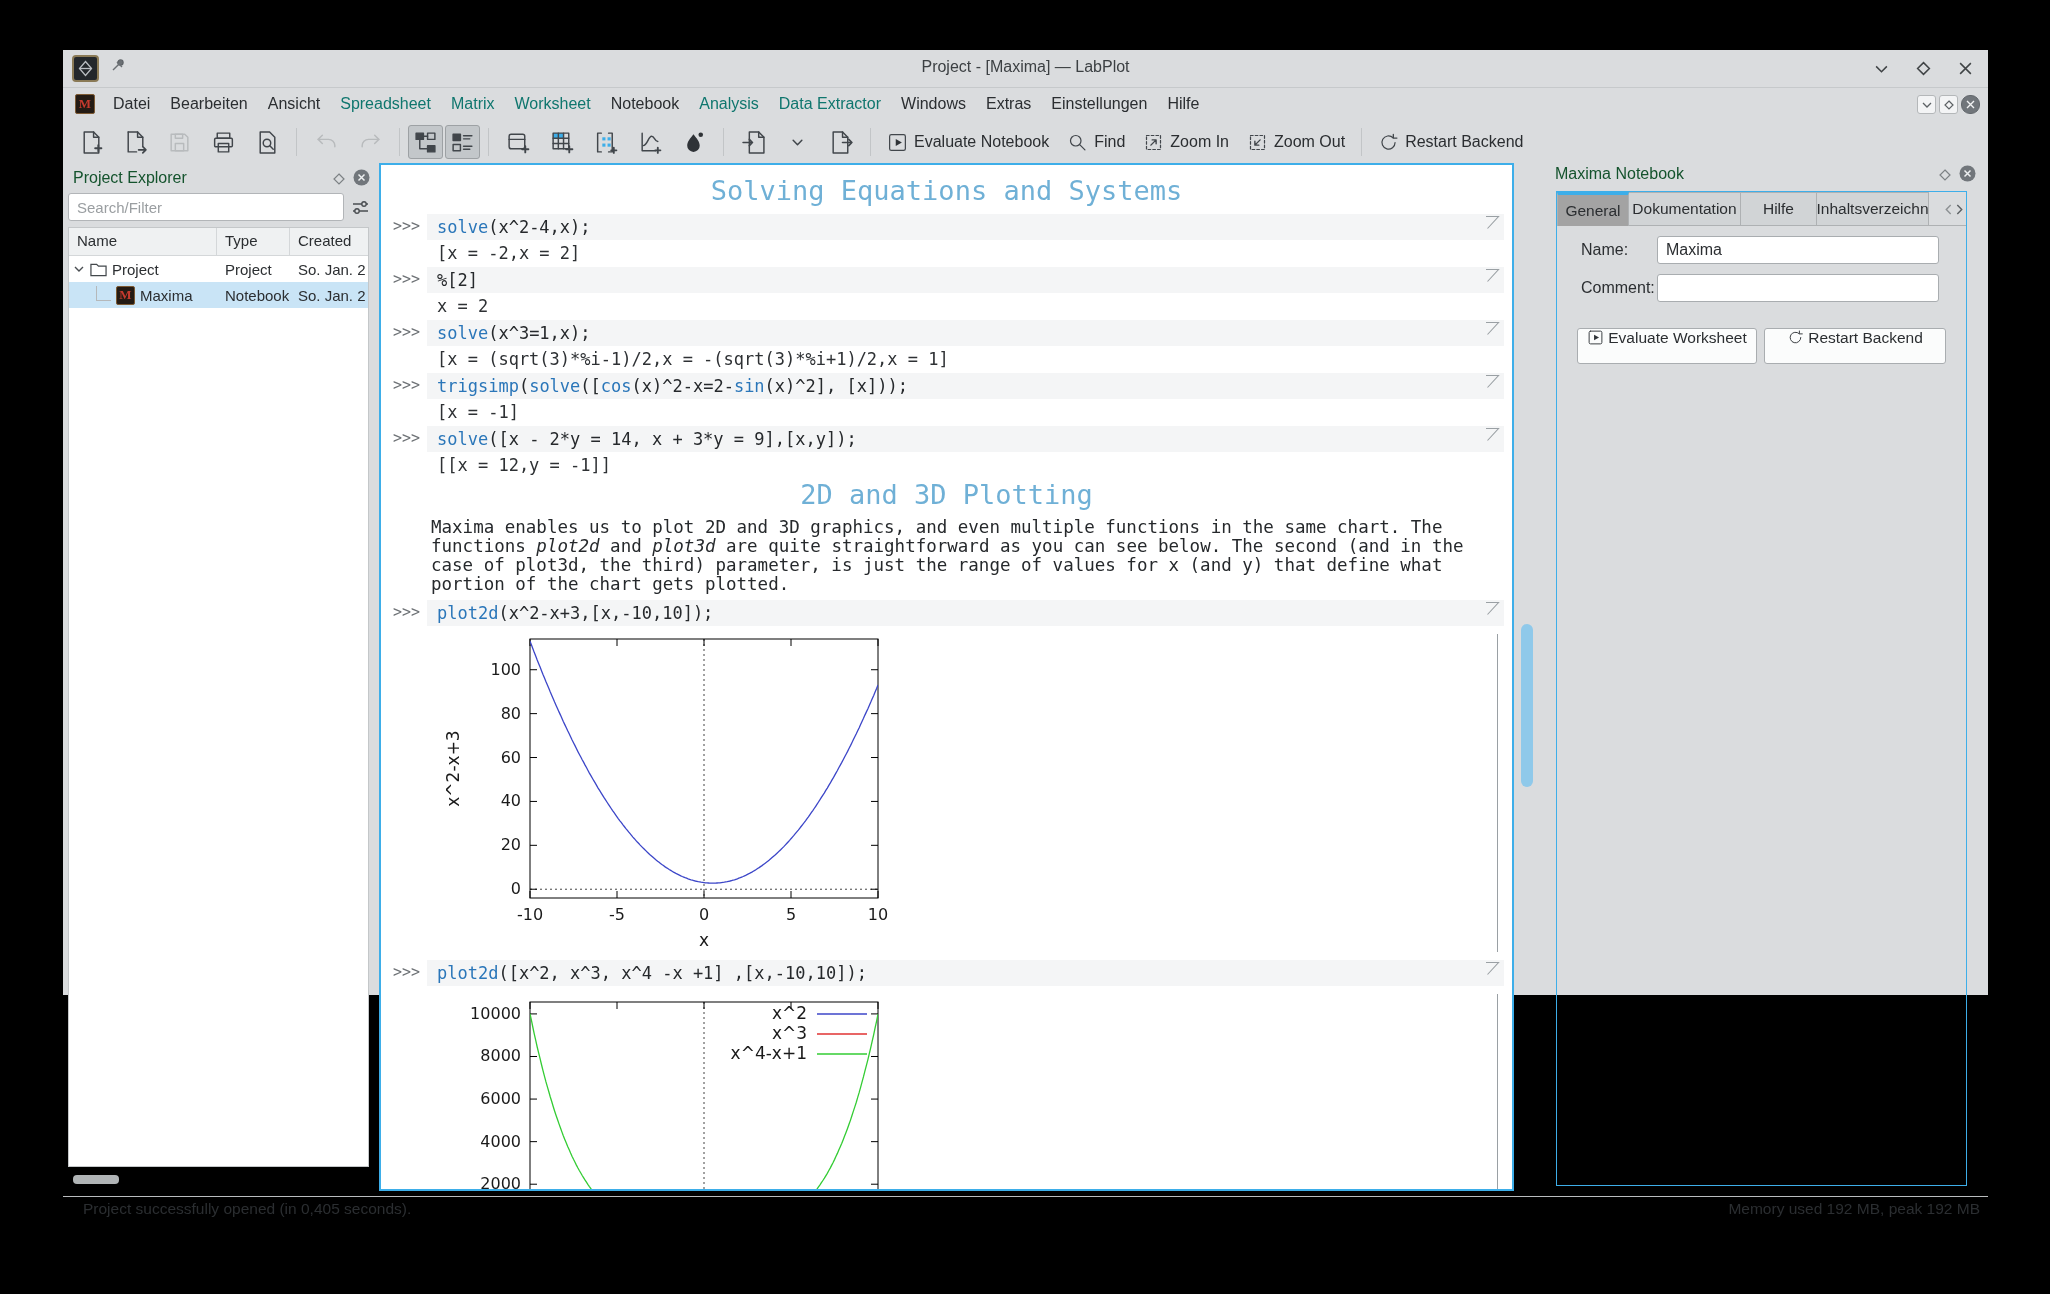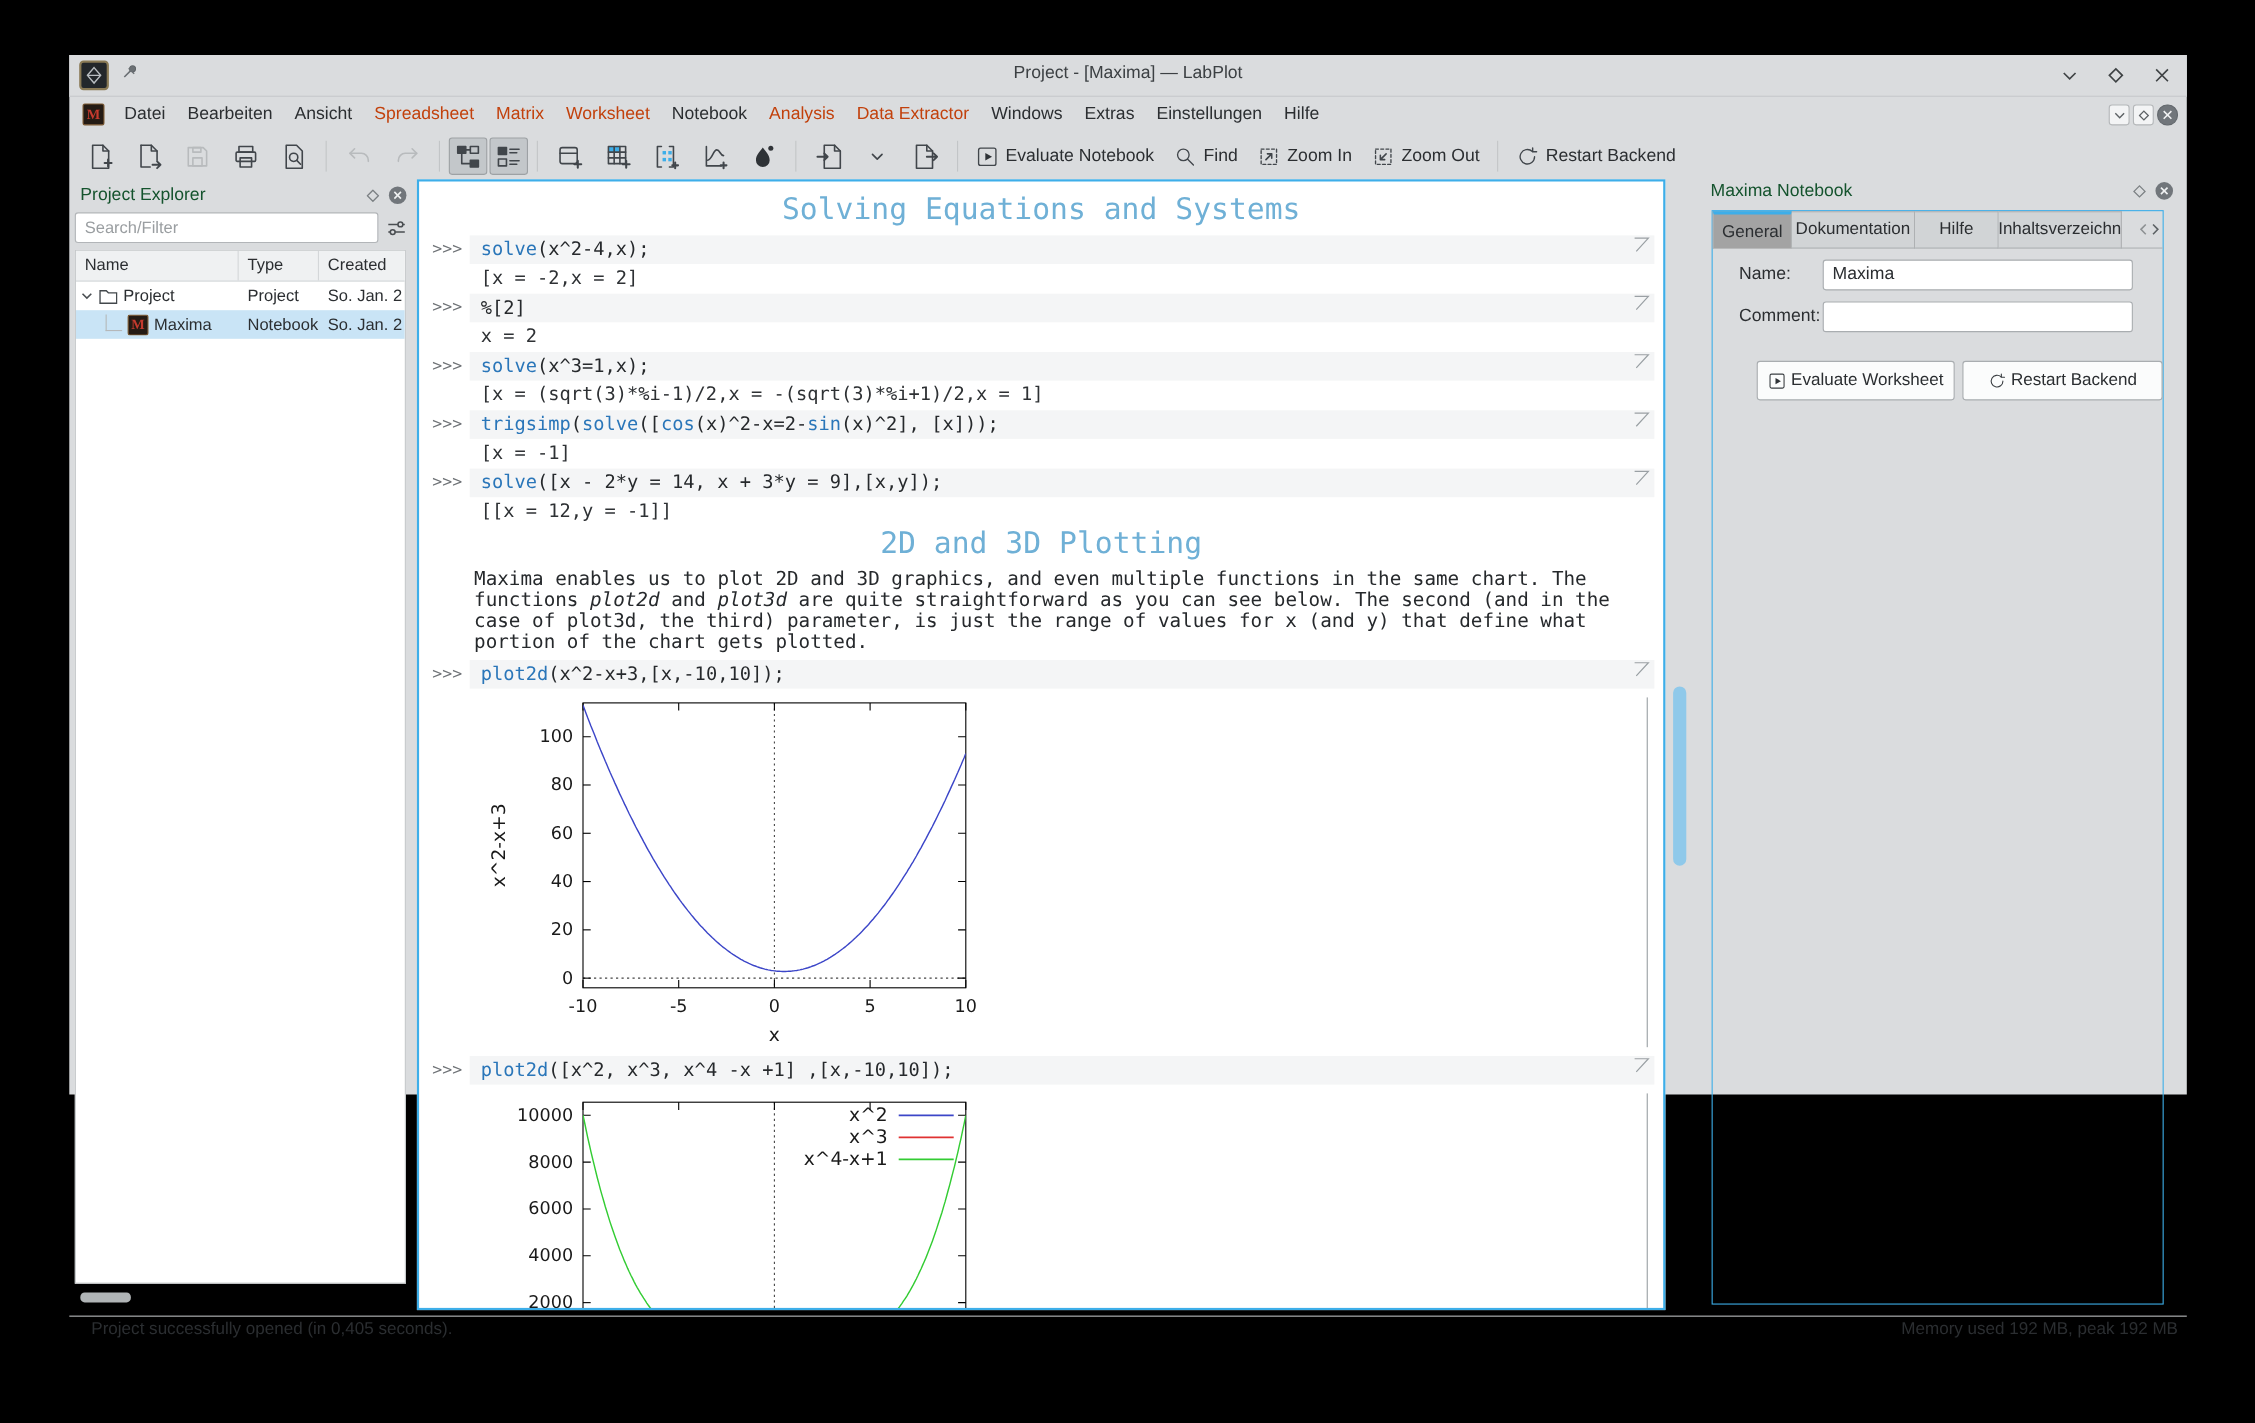--- a/index.html
+++ b/index.html
@@ -11,21 +11,21 @@
   .app-icon svg{position:absolute;left:2px;top:2px;}
   .pin-icon{position:absolute;left:47px;top:8px;}
   .title-text{position:absolute;left:0;right:0;top:8px;text-align:center;font-size:16px;color:#3c4043;}
   .win-controls{position:absolute;right:14px;top:9px;display:flex;gap:24px;}
   .win-controls .wc{width:18px;height:18px;display:flex;align-items:center;justify-content:center;cursor:pointer;}
   
   .menubar{position:absolute;left:0;top:37px;width:1925px;height:34px;display:flex;align-items:center;}
   .menu-appicon{width:18px;height:18px;margin:0 8px 0 12px;background:#241b14;border:1px solid #7d5a33;border-radius:2px;
     color:#c43a2e;font-size:13px;font-weight:bold;text-align:center;line-height:17px;font-family:"Liberation Serif",serif;}
   .menu-item{padding:0 10px;font-size:16px;line-height:34px;cursor:pointer;}
-  .menu-item.disabled{color:#c2410c;}
+  .menu-item.disabled{color:#0f766e;}
   .menu-mini{position:absolute;right:8px;top:8px;display:flex;gap:3px;}
   .mini-btn{width:17px;height:17px;border:1px solid #b4b7b9;border-radius:3px;background:#f3f4f5;display:flex;align-items:center;justify-content:center;}
   .mini-btn.dark{background:#71767b;border-color:#63686d;border-radius:9px;}
   
   .toolbar{position:absolute;left:0;top:71px;width:1925px;height:42px;display:flex;align-items:center;padding-left:6px;box-sizing:border-box;}
   .tbtn{height:34px;min-width:34px;display:flex;align-items:center;justify-content:center;border-radius:3px;margin:0 1px;cursor:pointer;gap:6px;padding:0 4px;}
   .tbtn.labeled{padding:0 8px;font-size:16px;color:#2b2e31;}
   .tbtn svg{stroke:#41464b;fill:none;stroke-width:1.4;stroke-linecap:round;stroke-linejoin:round;}
   .tbtn.disabled svg{stroke:#b0b3b5;opacity:.8;}
   .tbtn.pressed{background:#c3c7ca;border:1px solid #9da1a4;box-sizing:border-box;}
@@ -82,21 +82,21 @@
   .tab{height:34px;box-sizing:border-box;border:1px solid #aeb1b3;border-left:none;background:#d1d4d6;
     font-size:15.5px;display:flex;align-items:center;justify-content:center;cursor:pointer;color:#2b2e31;overflow:hidden;white-space:nowrap;}
   .tab:first-child{border-left:1px solid #aeb1b3;}
   .tab.active{background:#a3a3a3;border-top:3px solid #3daee9;border-bottom:none;}
   .tab-arrows{flex:1;display:flex;align-items:flex-end;justify-content:flex-end;border-bottom:1px solid #aeb1b3;gap:2px;padding:0 2px 6px 0;}
   .form-row{position:absolute;left:0;width:411px;height:30px;}
   .form-label{position:absolute;left:24px;top:5px;font-size:16px;}
   .form-input{position:absolute;left:100px;top:0;width:282px;height:28px;box-sizing:border-box;border:1px solid #a9adb0;border-radius:3px;background:#fff;
     font-size:16px;padding:0 8px;font-family:"Liberation Sans",sans-serif;color:#2b2e31;}
   .pbtn{position:absolute;height:34px;border:1px solid #a9adb0;border-radius:3px;background:#fbfcfc;
-    font-size:15.5px;display:flex;align-items:center;justify-content:center;gap:4px;cursor:pointer;color:#2b2e31;margin-left:20px;}
+    font-size:15.5px;display:flex;justify-content:center;gap:4px;cursor:pointer;color:#2b2e31;}
   .pbtn svg{stroke:#3a3e42;fill:none;stroke-width:1.4;stroke-linecap:round;}
   
   .statusbar{position:absolute;left:0;top:1146px;width:1925px;height:24px;border-top:1px solid #b9bcbe;font-size:15.5px;color:#2b2e31;}
   .status-left{position:absolute;left:20px;top:3px;}
   .status-right{position:absolute;right:8px;top:3px;}
   .ico-diamond{width:12px;height:12px;}
 </style>
 </head>
 <body>
 

